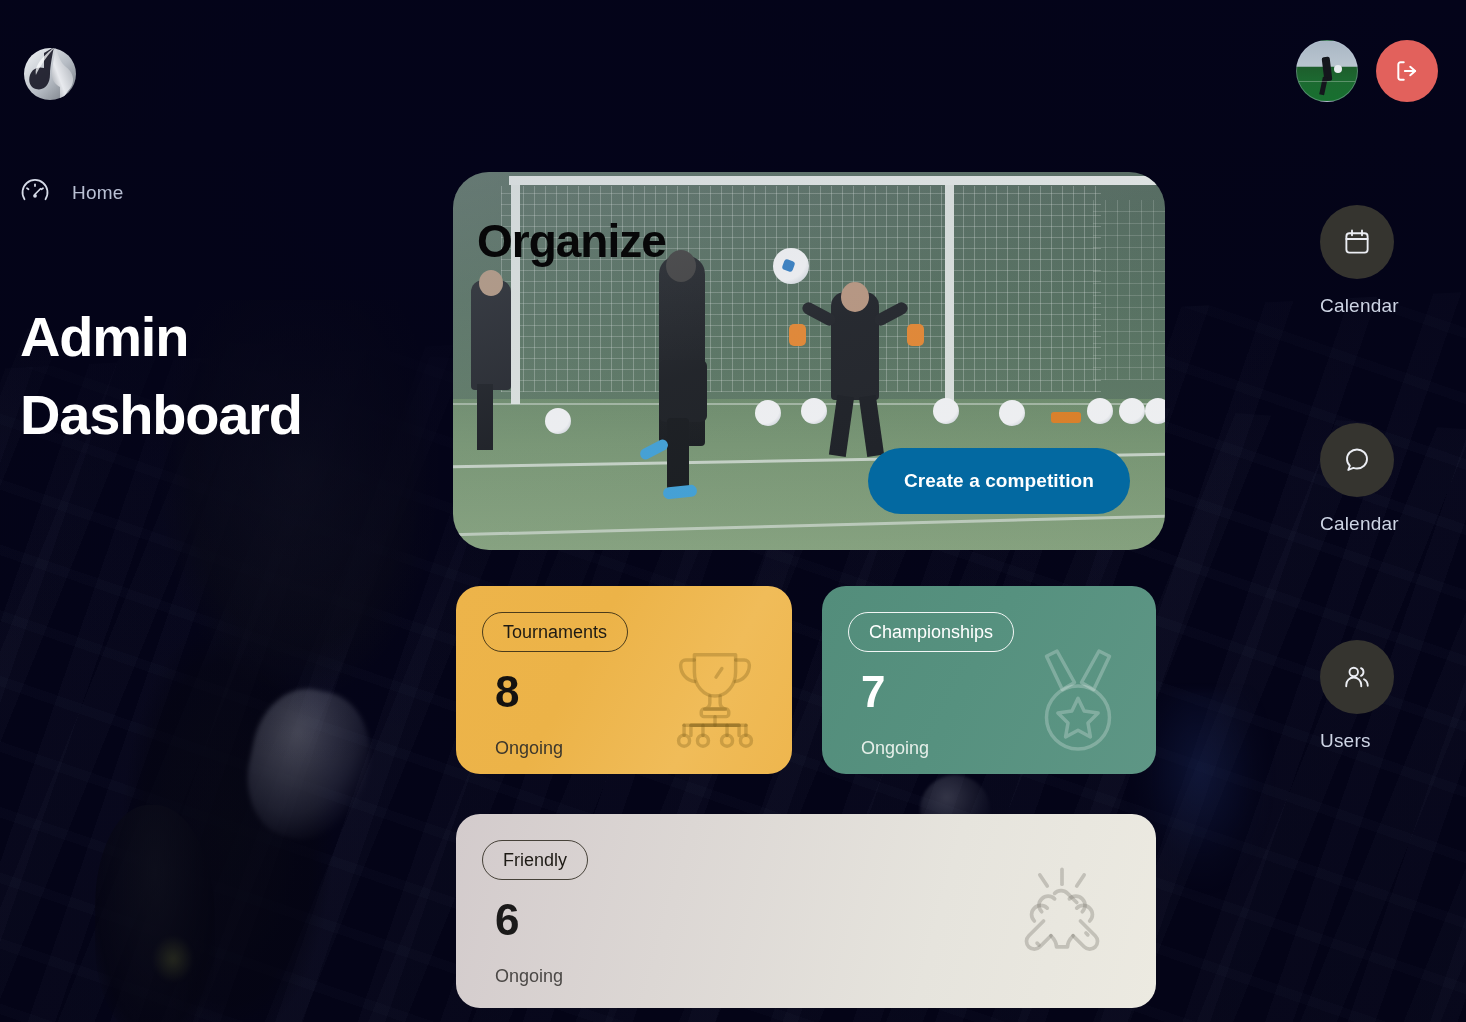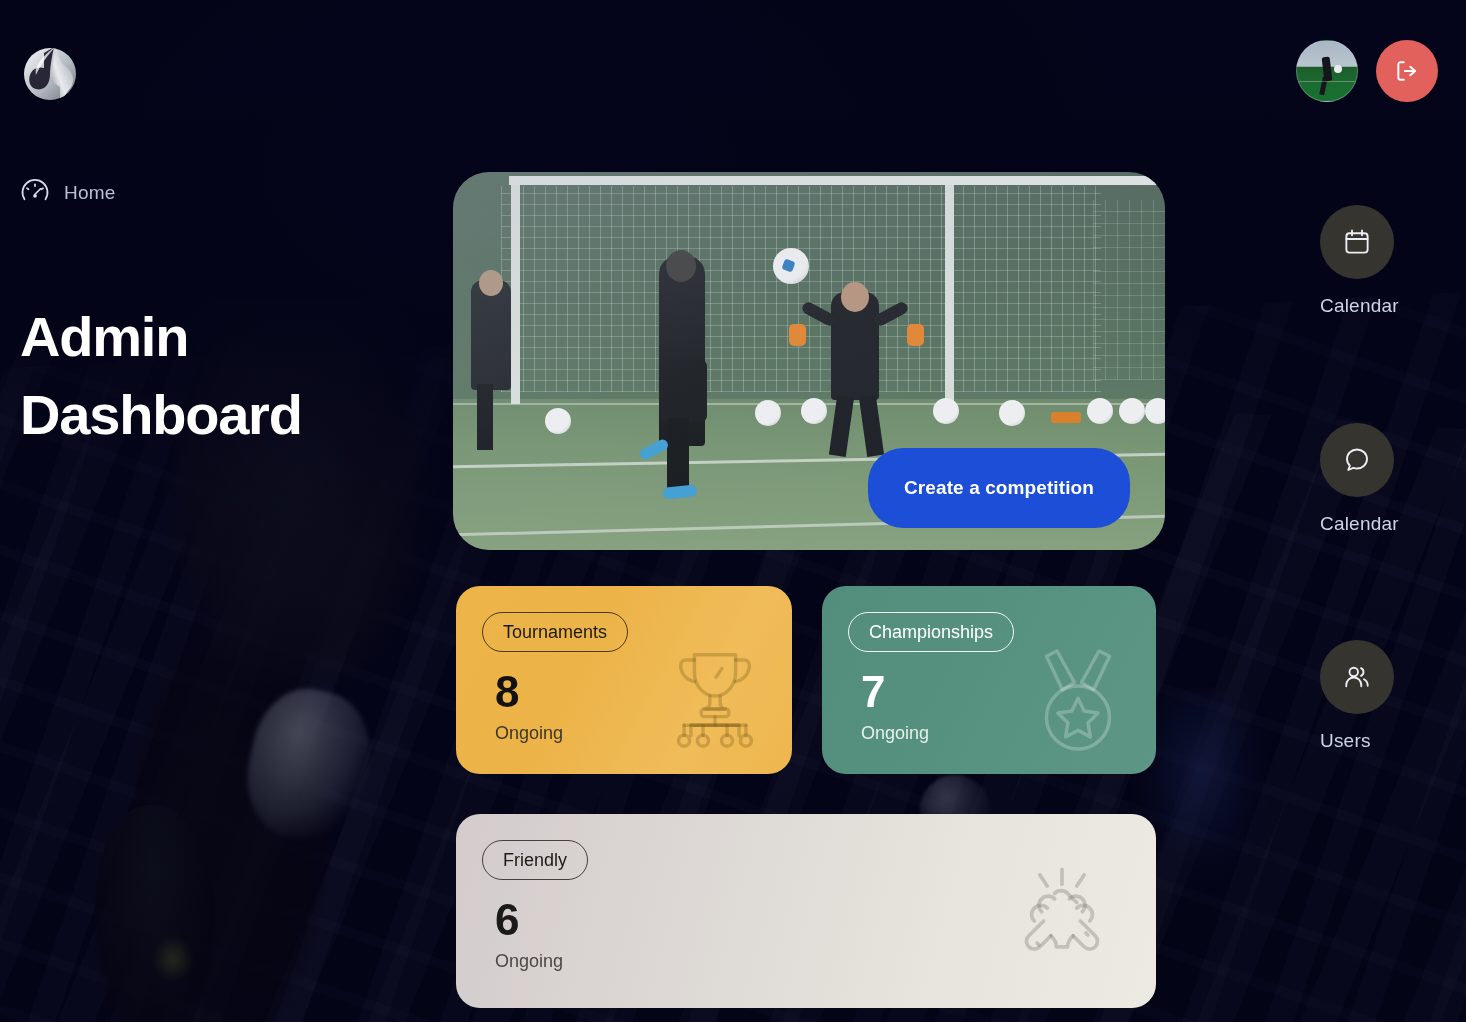--- a/index.html
+++ b/index.html
@@ -132,21 +132,21 @@
     display:flex; align-items:center; justify-content:center;
     border:none; cursor:pointer;
   }
 
   
   .breadcrumb {
     position:absolute; left:20px; top:178px;
     display:flex; align-items:center; gap:14px;
   }
   .breadcrumb-label {
-    font-size:19px; color:#b9c0d4; letter-spacing:.2px;
+    font-size:19px; color:#b9c0d4; letter-spacing:.2px;margin-left:8px;
   }
   .page-title {
     position:absolute; left:20px; top:262px;
     font-size:56px; line-height:78px; font-weight:bold;
     color:#ffffff; letter-spacing:-1.2px;margin-top:36px;
   }
 
   
   .hero {
     position:absolute; left:453px; top:172px;
@@ -220,22 +220,22 @@
   .hero-tint {
     position:absolute; inset:0;
     background:linear-gradient(160deg, rgba(150,160,175,.30) 0%, rgba(120,130,150,.14) 45%, rgba(90,100,120,.10) 100%);
   }
   .hero-title {
     position:absolute; left:24px; top:42px;
     font-size:46px; font-weight:bold; color:#070708; letter-spacing:-1px;
   }
   .hero-cta {
     position:absolute; left:415px; top:276px;
-    width:262px; height:80px; border-radius:35px;
-    background:#1d4ed8; color:#ffffff;
+    width:262px; height:66px; border-radius:35px;
+    background:#0369a1; color:#ffffff;
     font-size:19px; font-weight:bold;
     display:flex; align-items:center; justify-content:center;
     border:none; cursor:pointer; letter-spacing:.1px;
   }
 
   
   .stat-card {
     position:absolute; border-radius:24px; overflow:hidden;
   }
   .card-tournaments {
@@ -257,21 +257,21 @@
     display:flex; align-items:center; justify-content:center;
     font-size:18px;
   }
   .badge-dark { border:1.5px solid rgba(30,26,14,.78); color:#1d1a14; }
   .badge-light { border:1.5px solid rgba(255,255,255,.92); color:#ffffff; }
   .stat-number {
     position:absolute; left:39px; top:84px;
     font-size:44px; font-weight:bold; line-height:1;
   }
   .stat-sub {
-    position:absolute; left:39px; top:137px;
+    position:absolute; left:39px; top:152px;
     font-size:18px;
   }
   .t-dark { color:#141210; }
   .t-dark-sub { color:#3d372c; }
   .t-light { color:#ffffff; }
   .t-light-sub { color:#e6efe9; }
   .t-gray { color:#1b1a1a; }
   .t-gray-sub { color:#4b4846; }
   .card-icon { position:absolute; }
 
@@ -403,20 +403,21 @@
       <div class="gball" style="left:302px; top:228px;"></div>
       <div class="gball" style="left:348px; top:226px;"></div>
       <div class="gball" style="left:480px; top:226px;"></div>
       <div class="gball" style="left:546px; top:228px;"></div>
       <div class="gball" style="left:634px; top:226px;"></div>
       <div class="gball" style="left:666px; top:226px;"></div>
       <div class="gball" style="left:692px; top:226px;"></div>
       <div class="cone"></div>
       <div class="hero-tint"></div>
     </div>
+    <div class="hero-title">Organize</div>
     <button class="hero-cta">Create a competition</button>
   </div>
 
   <div class="stat-card card-tournaments">
     <div class="badge-pill badge-dark">Tournaments</div>
     <div class="stat-number t-dark">8</div>
     <div class="stat-sub t-dark-sub">Ongoing</div>
     <svg class="card-icon" style="right:22px; bottom:22px;" width="110" height="112" viewBox="0 0 64 64" fill="none" stroke="rgba(120,88,22,.30)" stroke-width="2" stroke-linecap="round" stroke-linejoin="round">
       <path d="M20 8 h24 v10 c0 8-5.4 14-12 14 s-12-6-12-14 z"></path>
       <path d="M20 11 h-5 a3 3 0 0 0 -3 3 c0 5 3.5 9 8.2 9.6"></path>

